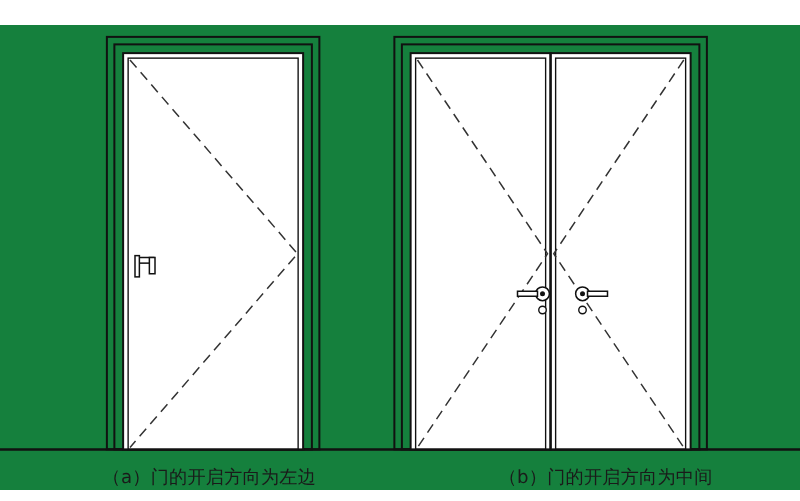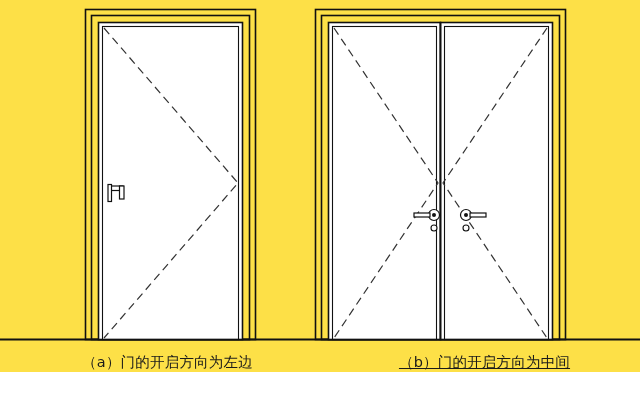--- a/index.html
+++ b/index.html
@@ -11,21 +11,22 @@
     width: 640px;
     height: 401px;
     font-family: "Liberation Sans", sans-serif;
     overflow: hidden;
     position: relative;
   }
   #stage {
     position: relative;
     width: 640px;
     height: 372px;
-    background: #fde047;
+    background: #15803d;
+    margin-top: 20px;
   }
   #drawing {
     position: absolute;
     left: 0;
     top: 0;
     width: 640px;
     height: 401px;
   }
   .caption-row {
     position: absolute;
@@ -39,21 +40,21 @@
     flex: 1 1 50%;
     text-align: center;
     font-size: 14.5px;
     color: #1a1a1a;
     font-family: "DejaVu Sans", "Liberation Sans", sans-serif;
     letter-spacing: 0.2px;
     line-height: 20px;
     white-space: nowrap;
   }
   .caption-left { padding-left: 12px; }
-  .caption-right { padding-left: 6px; text-decoration: underline; }
+  .caption-right { padding-left: 6px; }
 </style>
 </head>
 <body>
 
 <div id="stage">
 
   <svg id="drawing" viewBox="0 0 640 401">
 
     <line x1="0" y1="339.5" x2="640" y2="339.5" stroke="#111111" stroke-width="2"></line>
 

